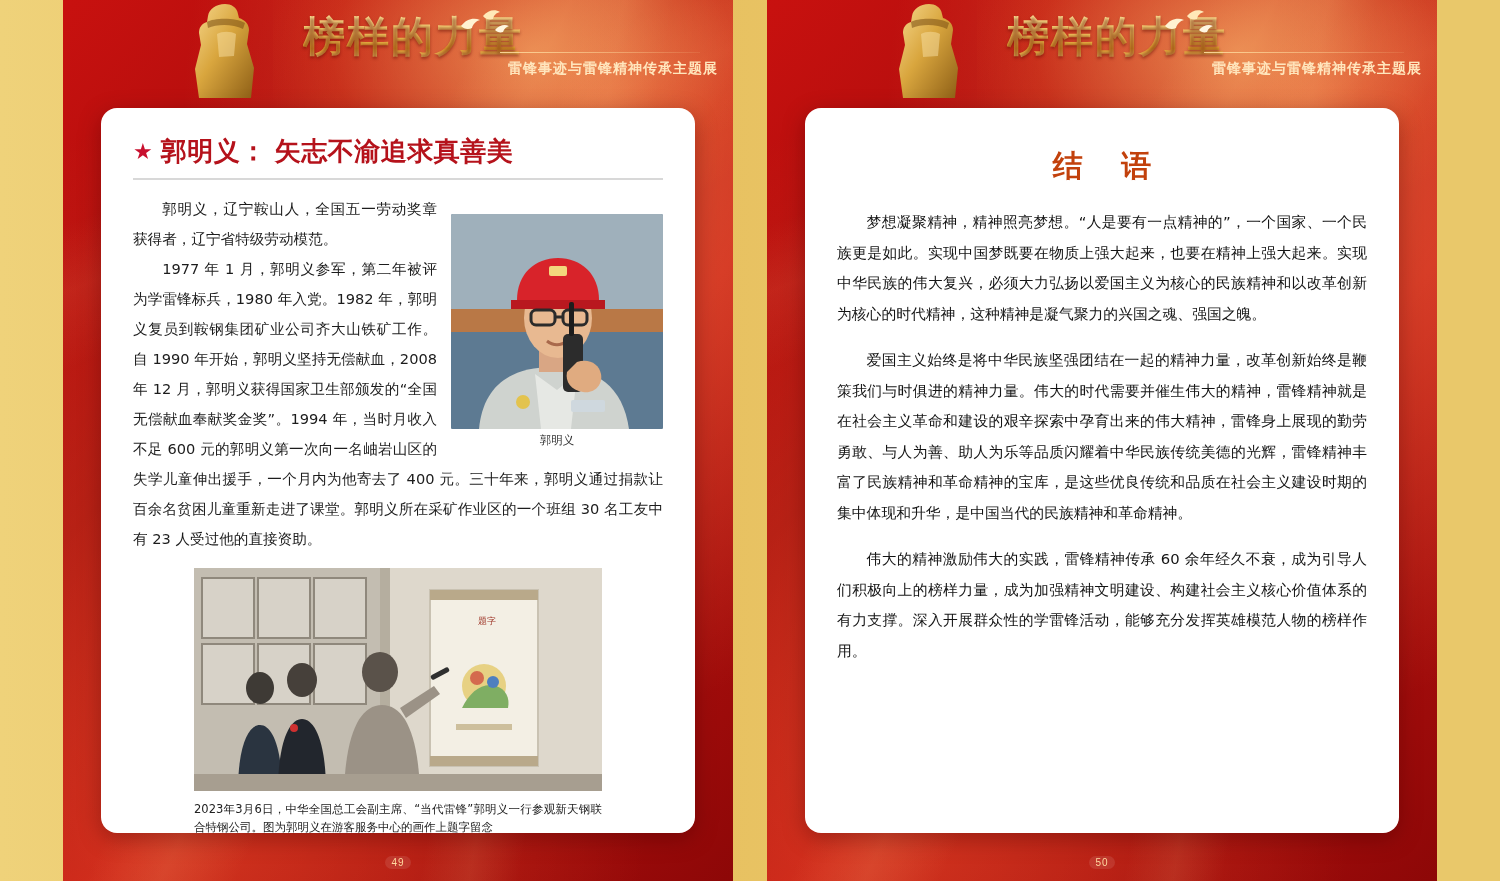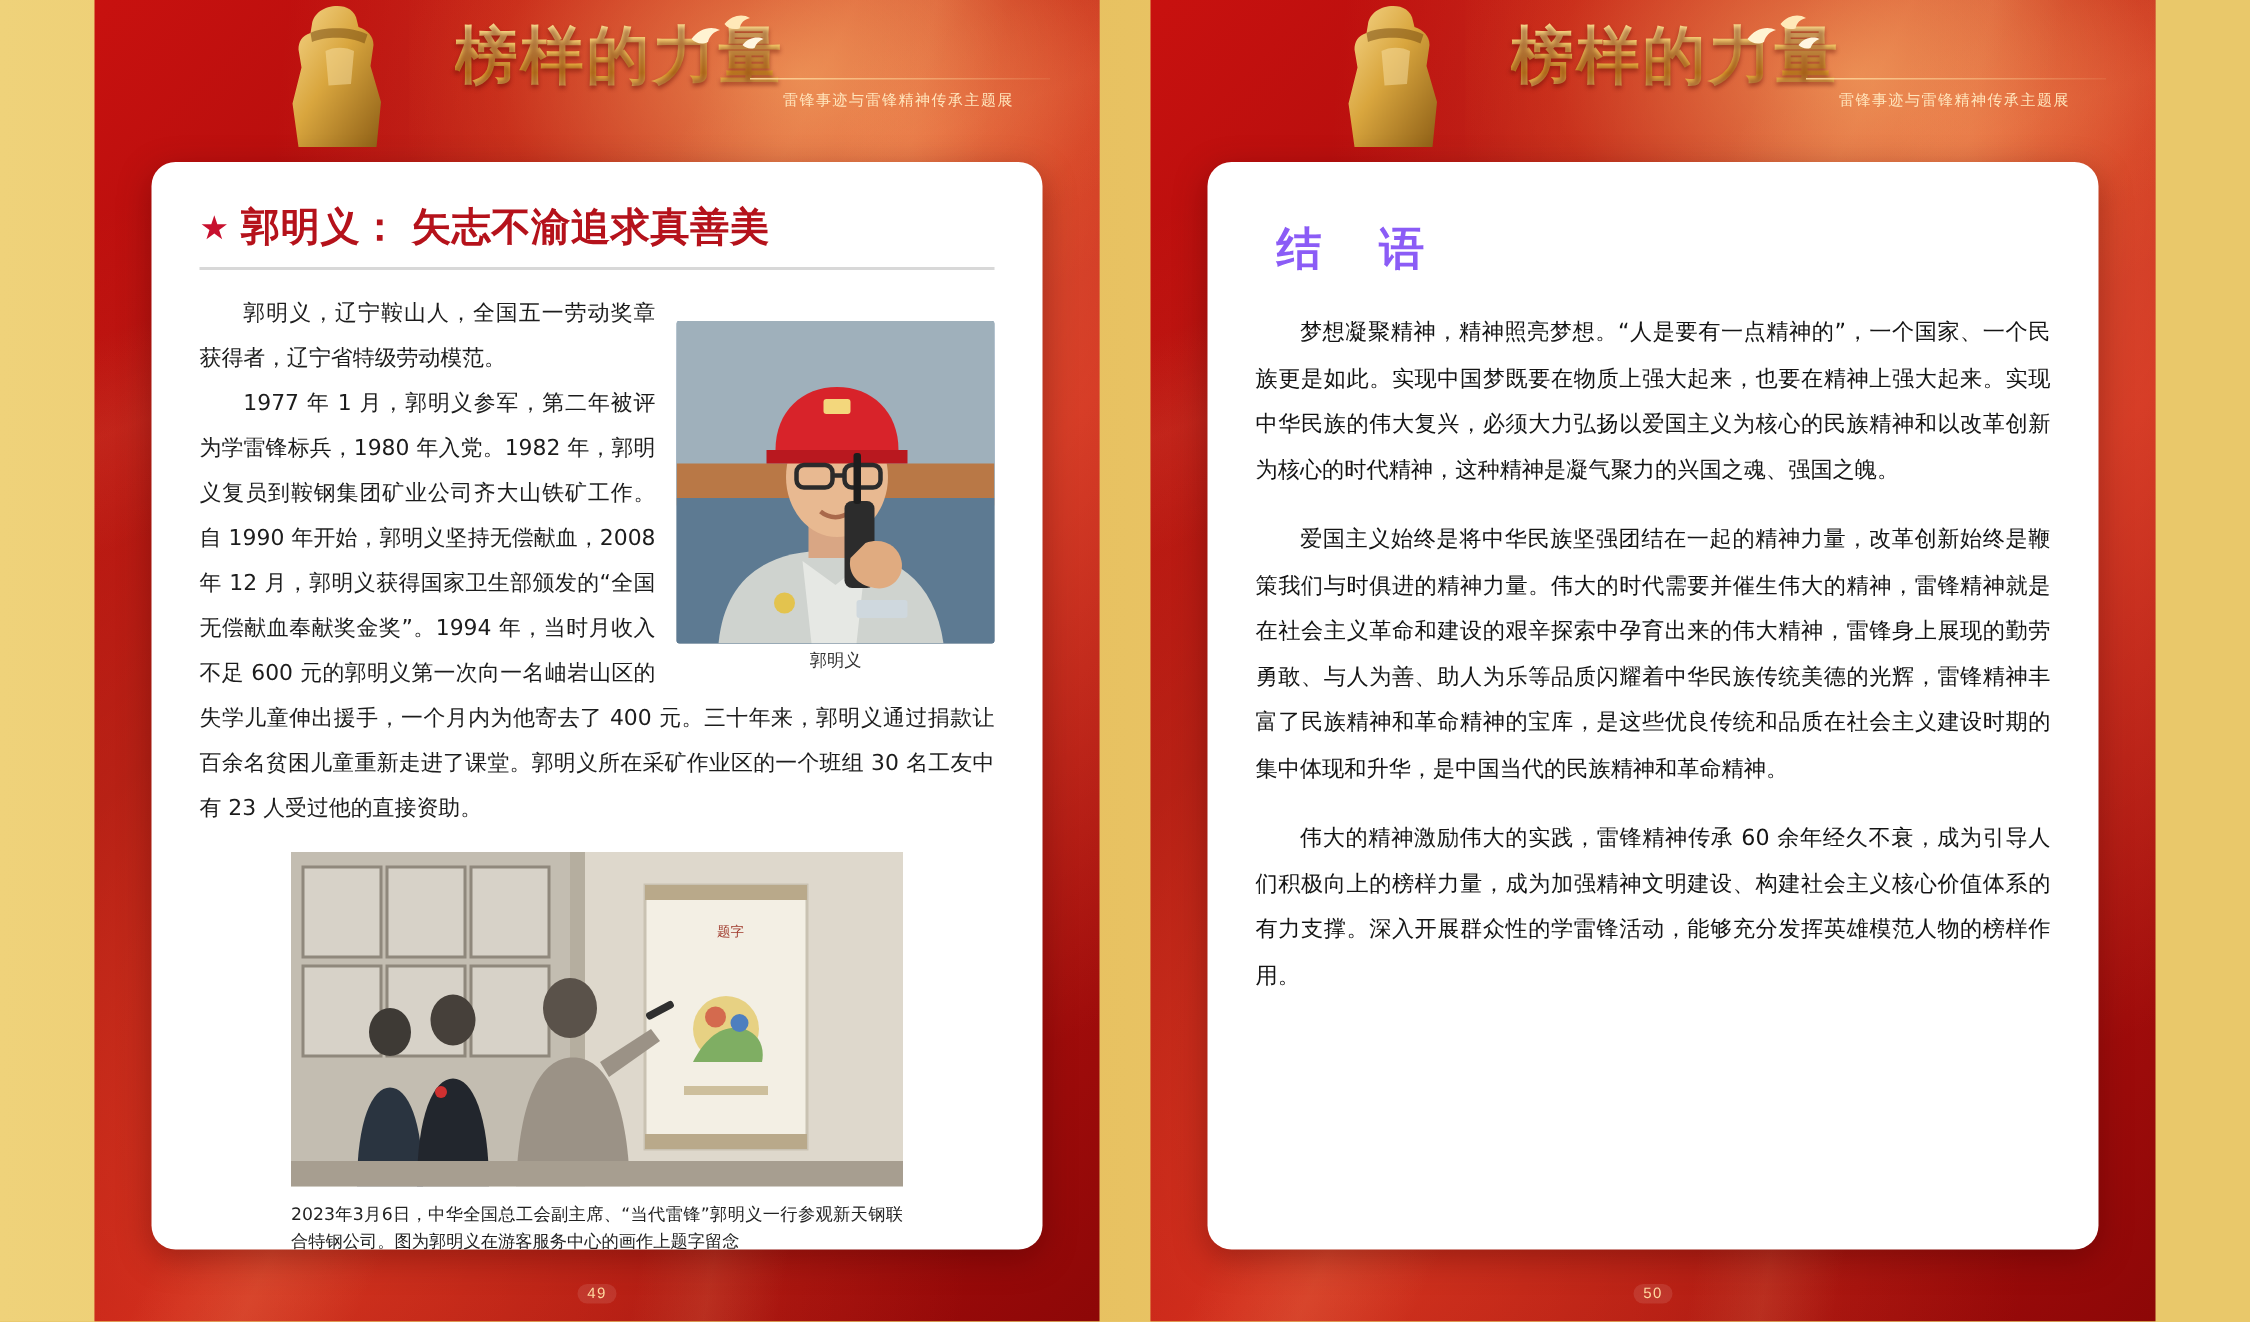--- a/index.html
+++ b/index.html
@@ -79,26 +79,27 @@
     background: linear-gradient(180deg, #ffe9a8 0%, #f5c75e 45%, #e0a02c 70%, #ffe5a0 100%);
     -webkit-background-clip: text;
     background-clip: text;
     color: transparent;
     text-shadow: 0 2px 3px rgba(90,10,0,0.45);
     line-height: 58px;
     white-space: nowrap;
   }
   .subtitle {
     position: absolute;
-    left: 459px;
+    left: 445px;
     top: 60px;
-    font-size: 10px;
+    font-size: 14px;
     color: #ffe6bd;
     letter-spacing: 1px;
     white-space: nowrap;
+    font-weight: bold;
   }
   .subtitle-rule {
     position: absolute;
     left: 437px;
     top: 52px;
     width: 200px;
     height: 1px;
     background: linear-gradient(90deg, rgba(255,220,160,0.9), rgba(255,220,160,0.1));
   }
   .doves { position: absolute; left: 392px; top: 6px; width: 58px; height: 34px; }
@@ -189,22 +190,22 @@
     width: 408px;
     font-size: 11.5px;
     line-height: 18px;
     color: #222;
     font-family: "DejaVu Sans", sans-serif;
     text-align: justify;
   }
 
   
   .conclusion-title {
-    text-align: left;
-    color: #8b5cf6;
+    text-align: center;
+    color: #c2410c;
     font-size: 30px;
     font-weight: bold;
     letter-spacing: 14px;
     font-family: "DejaVu Sans", sans-serif;
     margin: 12px 0 20px 0;
     text-indent: 14px;
   }
   .r-text {
     font-family: "DejaVu Sans", sans-serif;
     font-size: 14.8px;

